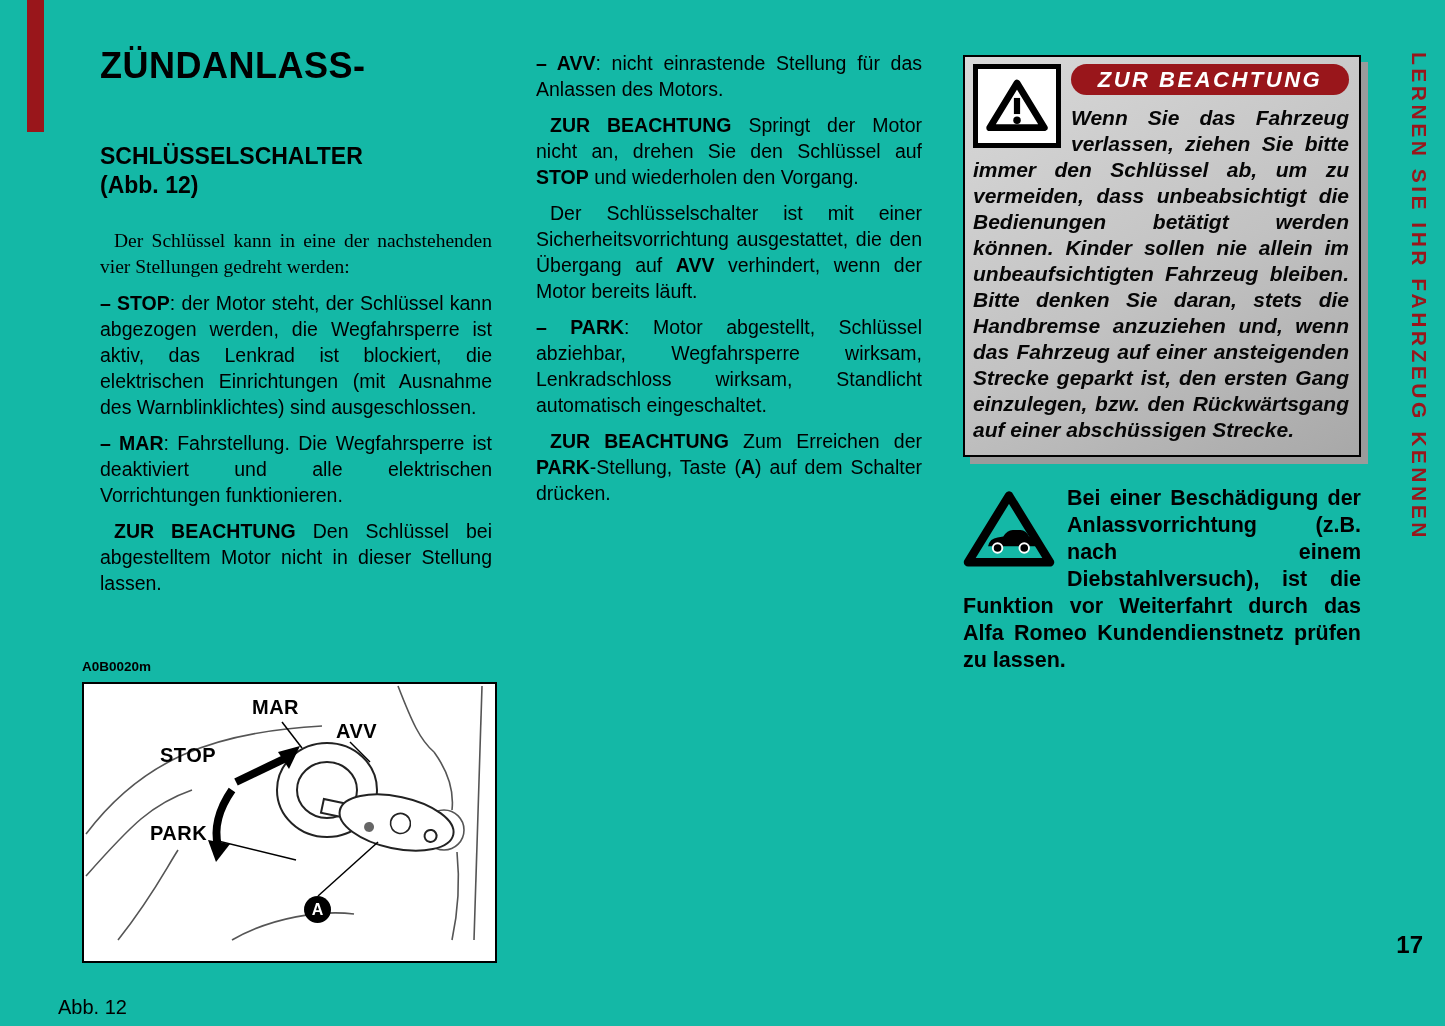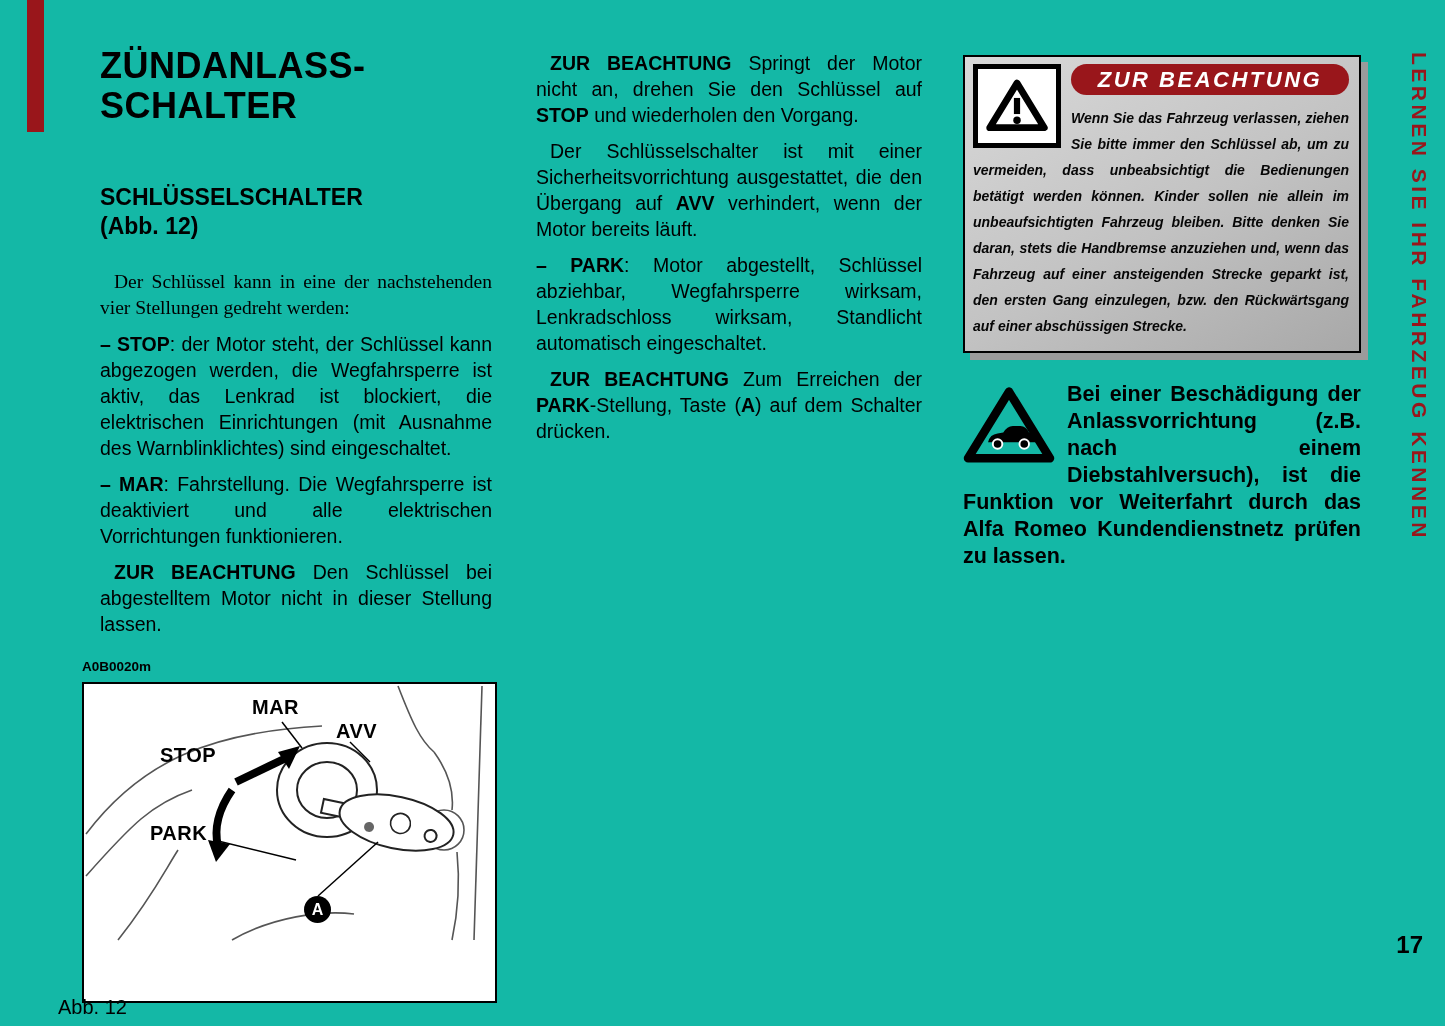--- a/index.html
+++ b/index.html
@@ -24,33 +24,33 @@
 
   
   .warnbox { position:relative; border:2px solid #000;
              background:linear-gradient(150deg,#d9d9d9 0%,var(--box_gray) 55%,#a8a8a8 100%);
              box-shadow:7px 7px 0 #9b9b9b; padding:7px 10px 12px 8px; }
   .warn-icon { float:left; width:88px; height:84px; background:#fff; border:5px solid #000;
                display:flex; align-items:center; justify-content:center; margin:0 10px 6px 0; }
   .warn-header { margin-left:98px; height:31px; border-radius:17px; background:var(--accent);
                  color:#fff; font-style:italic; font-weight:bold; font-size:22px; letter-spacing:2.5px;
                  text-align:center; line-height:31px; }
-  .warn-body { font-size:14px; line-height:26px; font-weight:bold; font-style:italic;
+  .warn-body { font-size:21px; line-height:26px; font-weight:bold; font-style:italic;
                text-align:justify; padding-top:10px; color:#060606; }
 
   
   .note2 { margin-top:28px; }
   .note2-icon { float:left; width:92px; height:80px; margin:4px 12px 2px 0;
                 display:flex; align-items:center; justify-content:center; }
   .note2-text { font-size:21.5px; line-height:27px; font-weight:bold; text-align:justify; }
 
   
   .figure-code { position:absolute; left:82px; top:659px; width:415px; text-align:left;
                  font-size:13.5px; font-weight:bold; }
-  .figure { position:absolute; left:82px; top:682px; width:415px; height:321px; border:2px solid #000;
+  .figure { position:absolute; left:82px; top:682px; width:415px; height:281px; border:2px solid #000;
             background:#fff; }
   .fig-label { position:absolute; font-weight:bold; font-size:20px; letter-spacing:0.5px; }
   .fig-a { position:absolute; left:220px; top:212px; width:27px; height:27px; background:#000; color:#fff;
            border-radius:50%; text-align:center; line-height:27px; font-weight:bold; font-size:16px; }
   .figure-caption { position:absolute; left:58px; top:996px; font-size:20px; }
 
   
   .sidebar-text { position:absolute; top:52px; right:14px; writing-mode:vertical-rl;
                   font-weight:bold; font-size:21px; letter-spacing:3.5px; color:var(--accent); }
   .page-number { position:absolute; right:22px; top:931px; font-weight:bold; font-size:24px; }
@@ -58,33 +58,33 @@
 </head>
 <body>
 
 <div class="page">
 
   <div class="corner-bar"></div>
 
   <div class="col col-left">
     <div class="title">
       <div>ZÜNDANLASS-</div>
-      <div>SCHALTER</div>
     </div>
     <div class="subtitle">
       <div>SCHLÜSSELSCHALTER</div>
       <div>(Abb. 12)</div>
     </div>
     <p class="body first ind">Der Schlüssel kann in eine der nachstehenden vier Stellungen gedreht werden:</p>
-    <p class="body"><span class="b">– STOP</span><span>: der Motor steht, der Schlüssel kann abgezogen werden, die Wegfahrsperre ist aktiv, das Lenkrad ist blockiert, die elektrischen Einrichtungen (mit Ausnahme des Warnblinklichtes) sind eingeschaltet.</span></p>
+    <p class="body"><span class="b">– STOP</span><span>: der Motor steht, der Schlüssel kann abgezogen werden, die Wegfahrsperre ist aktiv, das Lenkrad ist blockiert, die elektrischen Einrichtungen (mit Ausnahme des Warnblinklichtes) sind ausgeschlossen.</span></p>
     <p class="body"><span class="b">– MAR</span><span>: Fahrstellung. Die Wegfahrsperre ist deaktiviert und alle elektrischen Vorrichtungen funktionieren.</span></p>
     <p class="body ind"><span class="b">ZUR BEACHTUNG</span><span> Den Schlüssel bei abgestelltem Motor nicht in dieser Stellung lassen.</span></p>
   </div>
 
   <div class="col col-mid">
+    <p class="body"><span class="b">– AVV</span><span>: nicht einrastende Stellung für das Anlassen des Motors.</span></p>
     <p class="body ind"><span class="b">ZUR BEACHTUNG</span><span> Springt der Motor nicht an, drehen Sie den Schlüssel auf </span><span class="b">STOP</span><span> und wiederholen den Vorgang.</span></p>
     <p class="body ind"><span>Der Schlüsselschalter ist mit einer Sicherheitsvorrichtung ausgestattet, die den Übergang auf </span><span class="b">AVV</span><span> verhindert, wenn der Motor bereits läuft.</span></p>
     <p class="body"><span class="b">– PARK</span><span>: Motor abgestellt, Schlüssel abziehbar, Wegfahrsperre wirksam, Lenkradschloss wirksam, Standlicht automatisch eingeschaltet.</span></p>
     <p class="body ind"><span class="b">ZUR BEACHTUNG</span><span> Zum Erreichen der </span><span class="b">PARK</span><span>-Stellung, Taste (</span><span class="b">A</span><span>) auf dem Schalter drücken.</span></p>
   </div>
 
   <div class="col col-right">
 
     <div class="warnbox">
       <div class="warn-icon">

